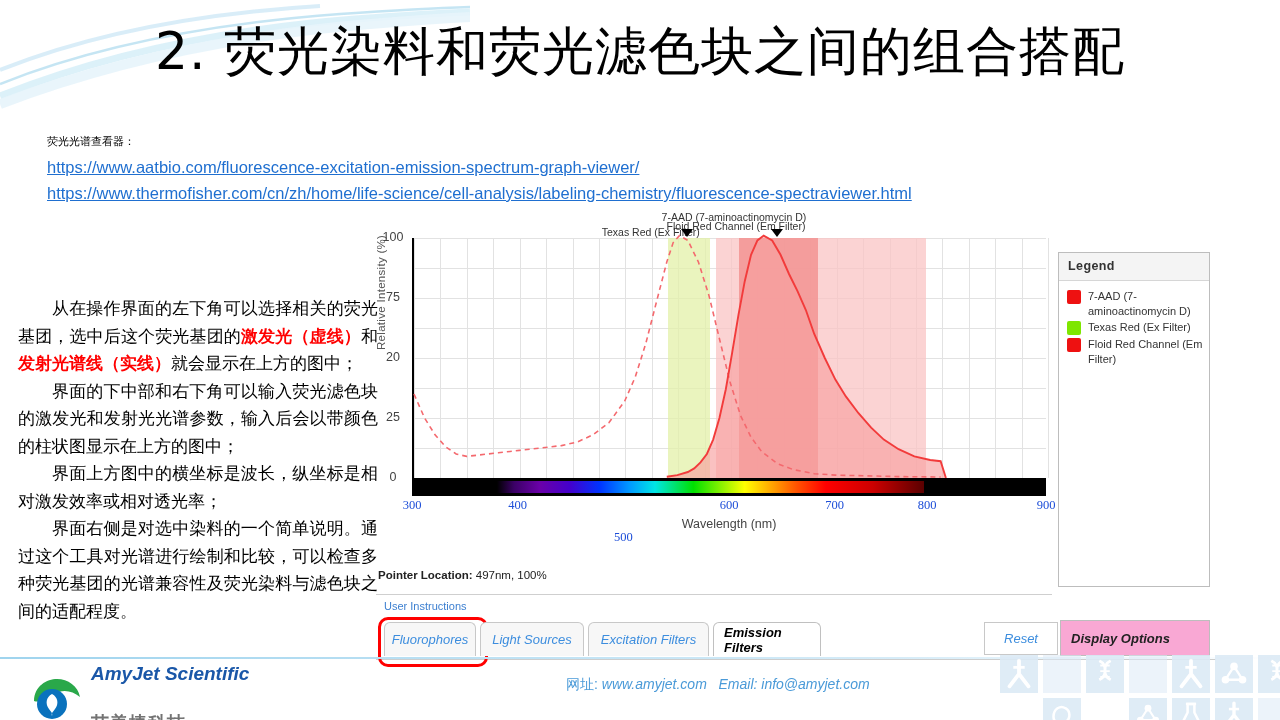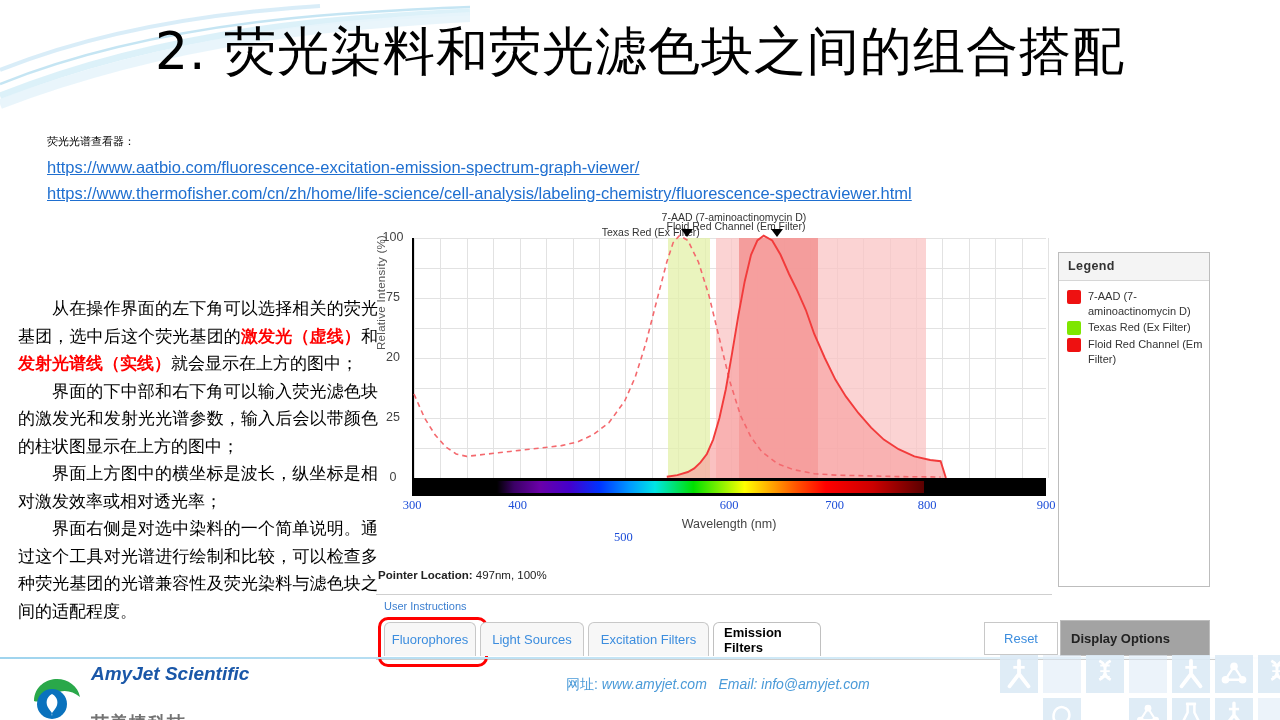--- a/index.html
+++ b/index.html
@@ -89,40 +89,40 @@
   .swatch{width:14px;height:14px;border-radius:2px;flex:0 0 14px;margin-right:7px;margin-top:1px;}
   .legend-text{font-size:11px;line-height:14.5px;color:#333;}
   .legend-key{
     border-top:1px solid #d6d6d6;padding:2px 5px 4px 5px;background:#fff;
   }
   .legend-key .k-title{font-size:12.5px;color:#222;font-weight:bold;line-height:14px;}
   .legend-key .k-line{font-size:10px;color:#222;line-height:12px;white-space:nowrap;}
 
   
   .instructions{position:absolute;left:8px;top:388px;font-size:11px;color:#3c7fd0;}
-  .tabs{position:absolute;left:0;top:404px;height:40px;width:840px;}
+  .tabs{position:absolute;left:0;top:404px;height:40px;width:840px;font-style:italic;}
   .tab{
     position:absolute;top:6px;height:34px;box-sizing:border-box;
     border:1px solid #c8c8c8;border-bottom:none;border-radius:6px 6px 0 0;
     background:#f7f7f7;font-size:13px;color:#3c8dde;
     display:flex;align-items:center;justify-content:center;padding:0 10px;
   }
   .tab.active{background:#fff;color:#000;font-weight:bold;border-color:#c0c0c0;}
   .tab-highlight{
     position:absolute;border:3px solid #ff0000;border-radius:10px;pointer-events:none;
   }
   .tabs-baseline{position:absolute;left:0;top:43px;width:840px;height:1px;background:#cdcdcd;}
   .btn-reset{
     position:absolute;top:6px;height:33px;box-sizing:border-box;
     border:1px solid #c8c8c8;background:#fff;color:#3c8dde;font-size:13px;
     display:flex;align-items:center;justify-content:center;
   }
   .panel-display{
     position:absolute;top:4px;height:36px;box-sizing:border-box;
-    border:1px solid #bdbdbd;background:#a3a3a3;color:#222;font-size:13px;font-weight:bold;
+    border:1px solid #bdbdbd;background:#f9a8d4;color:#222;font-size:13px;font-weight:bold;
     display:flex;align-items:center;padding-left:10px;
   }
 
   
   .footer-rule{position:absolute;left:0;top:657px;width:1280px;height:2px;
                background:linear-gradient(to right,#9fd4ee,#d6ecf8 70%,#ffffff);}
   .logo{position:absolute;left:30px;top:664px;display:flex;align-items:center;}
   .logo-text{margin-left:9px;}
   .logo-en{font-size:19px;font-weight:bold;font-style:italic;color:#1a57a8;line-height:20px;
            font-family:"Liberation Sans","DejaVu Sans",sans-serif;}

